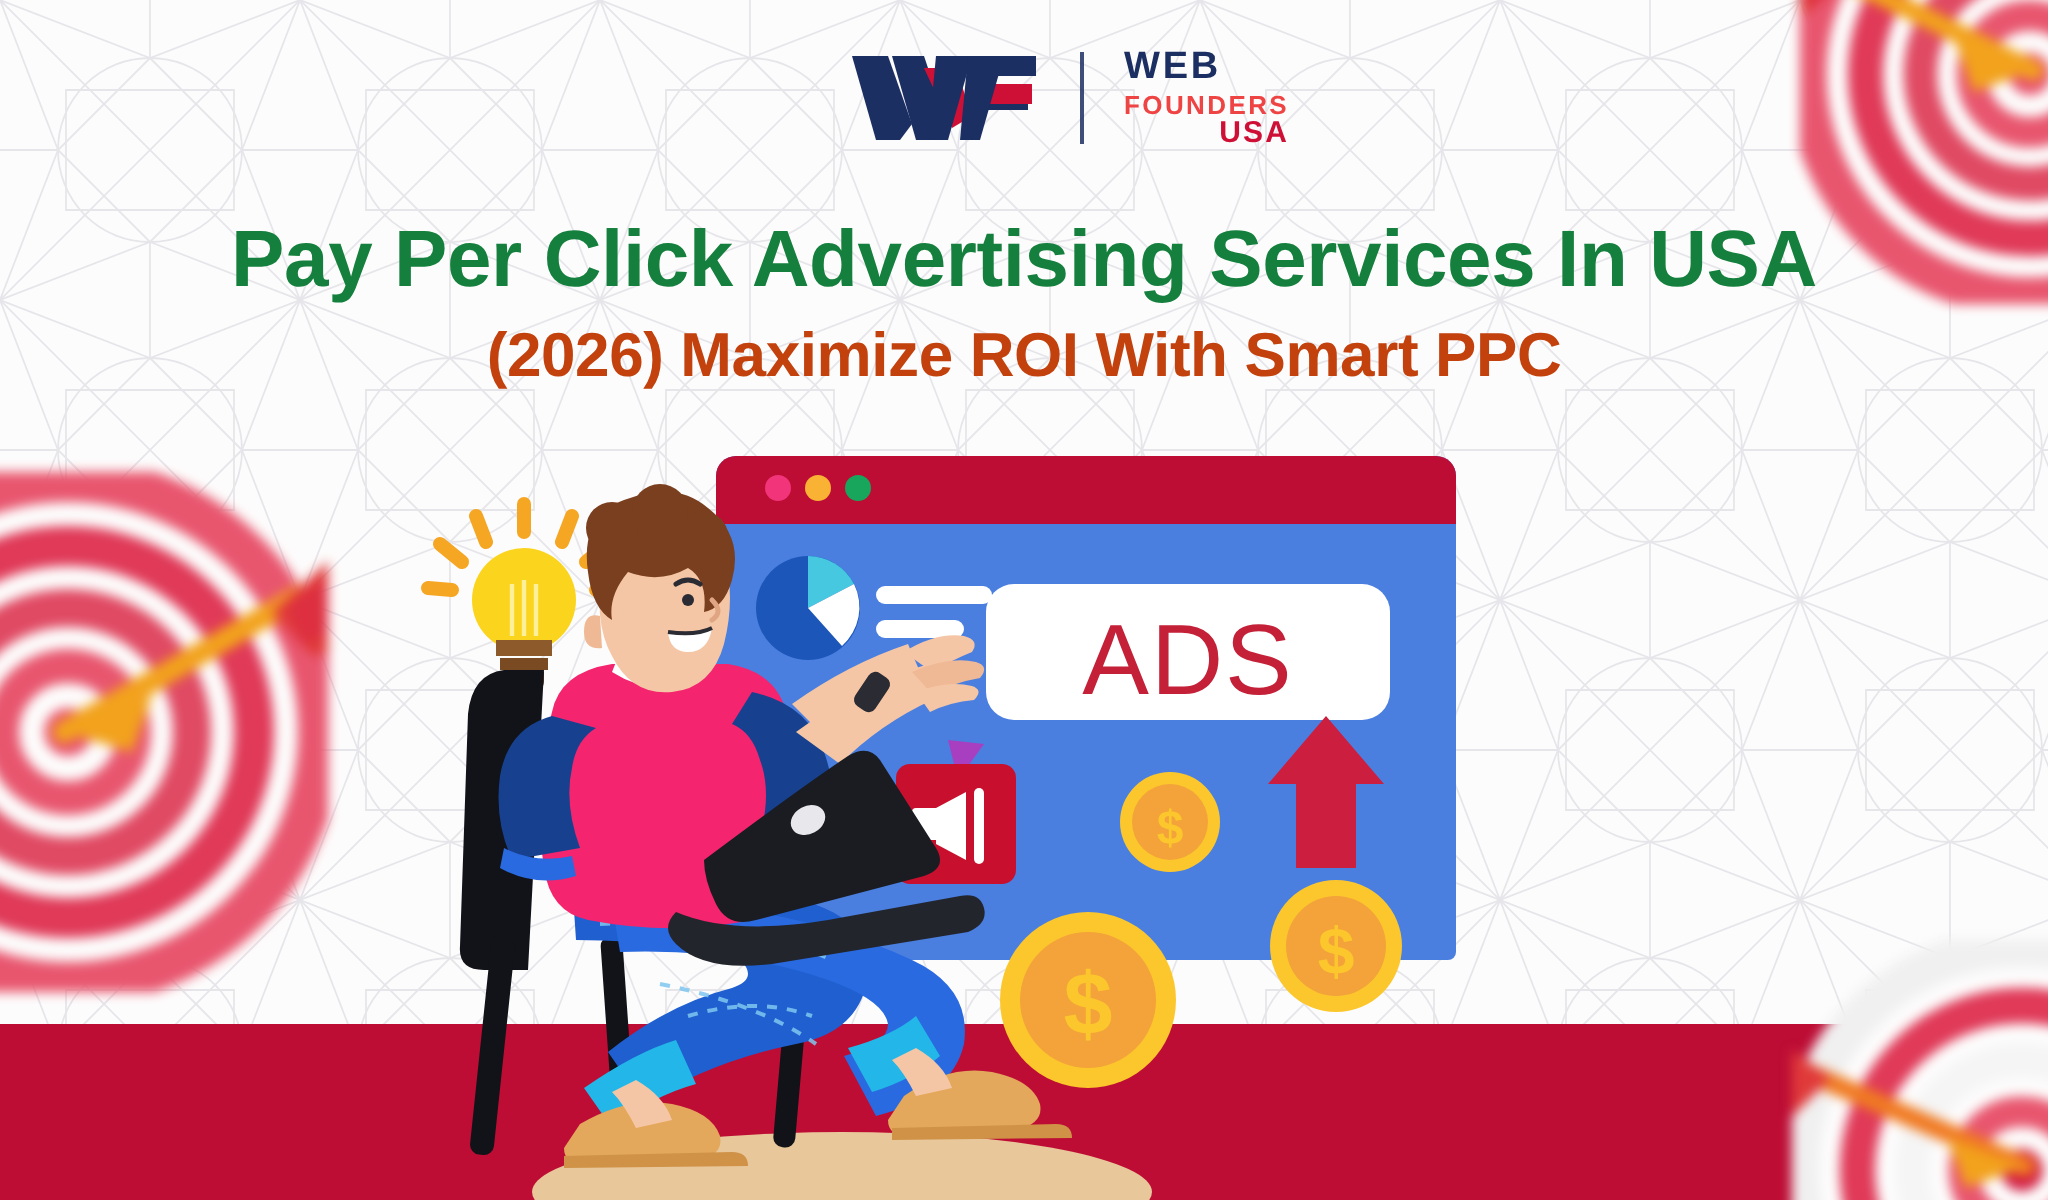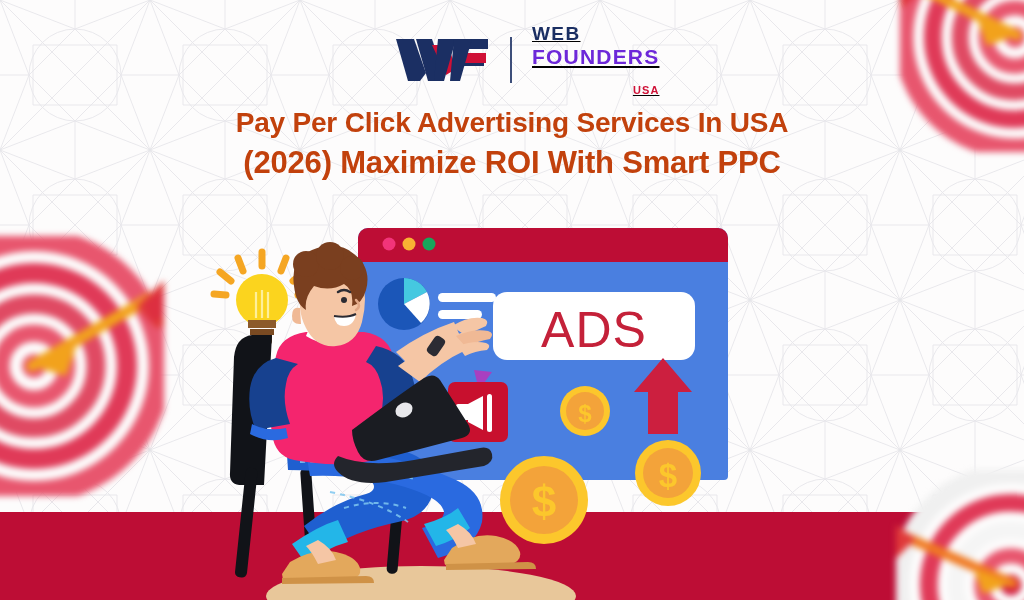--- a/index.html
+++ b/index.html
@@ -22,44 +22,44 @@
     position:absolute; left:0; right:0; top:512px; height:88px;
     background:#bd0d35;
   }
   
   .target { position:absolute; filter:blur(3px); }
   .target.tl { left:-96px; top:236px; }
   .target.tr { left:900px; top:-78px; }
   .target.br { left:896px; top:470px; }
   
   .logo {
-    position:absolute; left:394px; top:24px;
-    display:flex; align-items:center; gap:20px;text-decoration:underline;
+    position:absolute; left:424px; top:24px;
+    display:flex; align-items:center; gap:20px;
   }
   .logo-mark { display:block; }
   .logo-div { width:2px; height:46px; background:#1b2f63; opacity:.85; }
   .logo-txt { line-height:1; }
   .logo-txt .l1 {
     display:block; font-size:19px; font-weight:700; letter-spacing:1.4px;
     color:#1b2f63;
   }
   .logo-txt .l2 {
-    display:block; font-size:21px; font-weight:700; letter-spacing:1.2px;
-    color:#6d28d9; margin-top:3px;
+    display:block; font-size:13px; font-weight:700; letter-spacing:1.2px;
+    color:#ef4444; margin-top:3px;
   }
   .logo-txt .l3 {
-    display:block; font-size:11px; font-weight:700; letter-spacing:1.1px;
-    color:#cf1036; text-align:right; margin-top:18px;
+    display:block; font-size:15px; font-weight:700; letter-spacing:1.1px;
+    color:#cf1036; text-align:right; margin-top:0;
   }
   
   .headline { position:absolute; left:0; right:0; top:106px; text-align:center; }
   .headline .line1 {
     display:block;
-    font-size:28px; font-weight:700; letter-spacing:-.2px;
-    color:#c2410c;
+    font-size:40px; font-weight:700; letter-spacing:-.2px;
+    color:#15803d;
     line-height:1.22;
   }
   .headline .line2 {
     display:block;
     font-size:31px; font-weight:700; letter-spacing:-.2px;
     color:#c2410c;
     line-height:1.22; margin-top:4px;
   }
   
   .floor {

